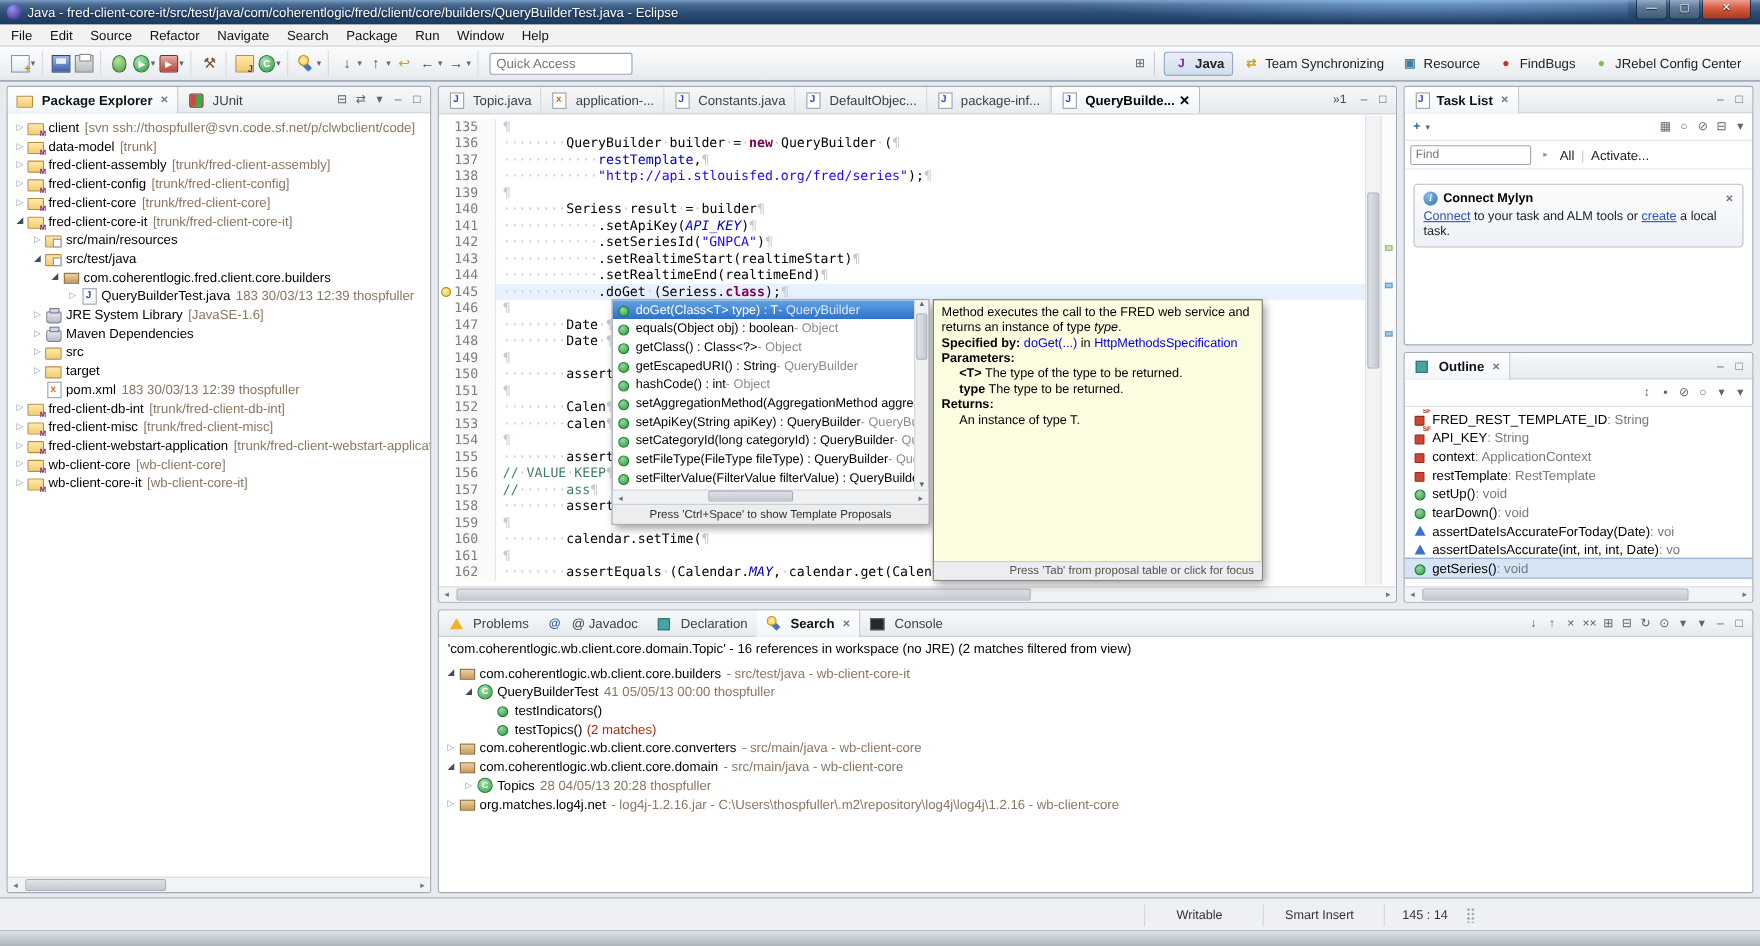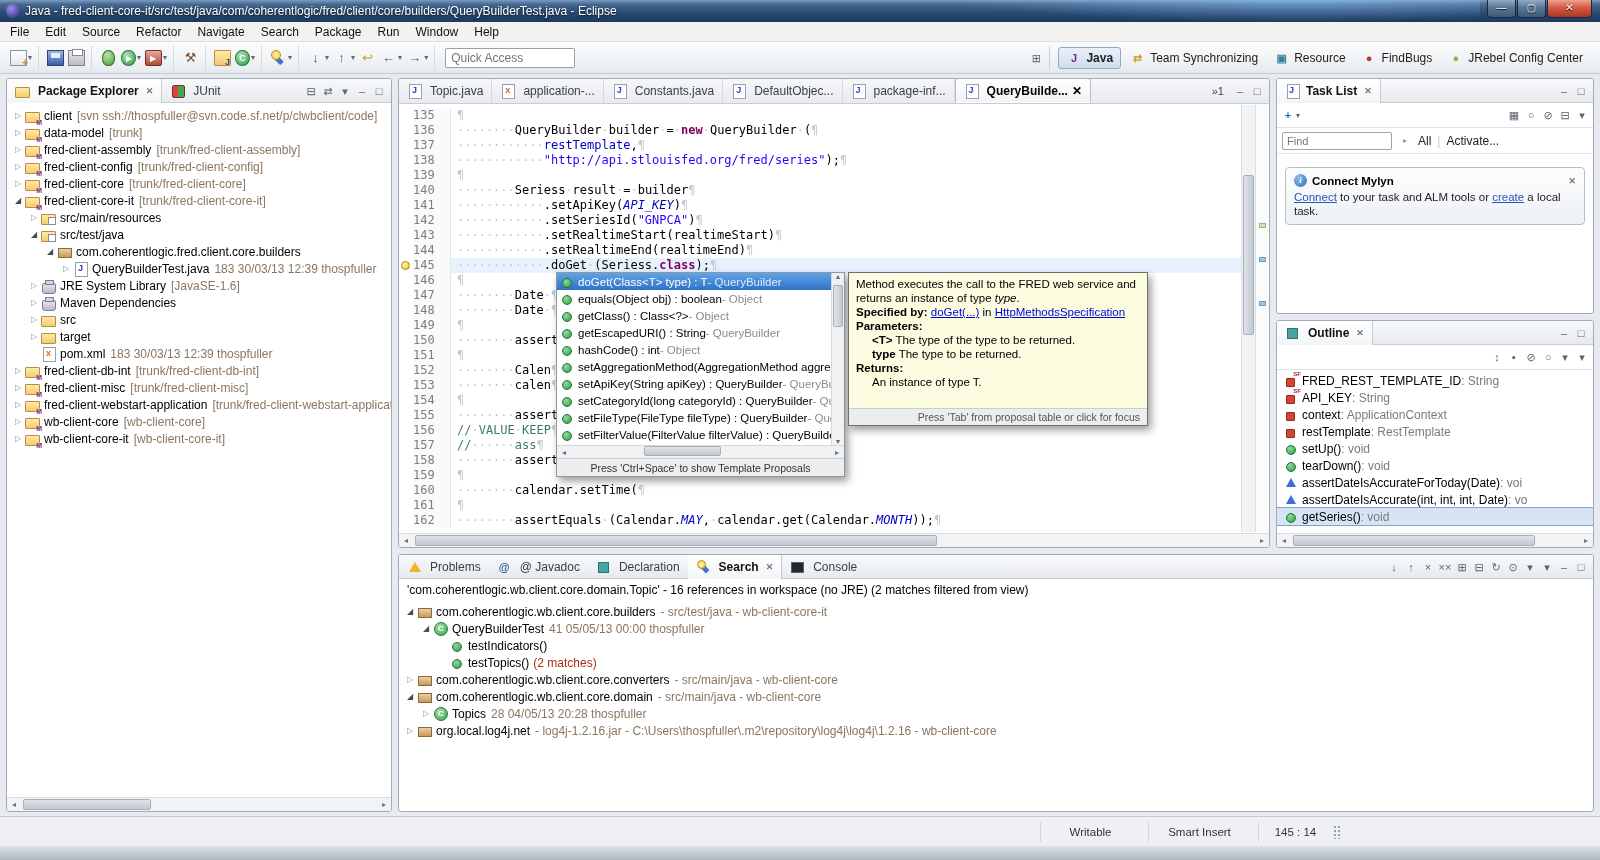--- a/index.html
+++ b/index.html
@@ -130,24 +130,24 @@
 .pitem{display:flex;align-items:center;height:17px;padding:0 2px;font-size:11.5px;white-space:nowrap;overflow:hidden}
 .pitem.psel{background:linear-gradient(#61a3e6,#2f71c8);color:#fff}
 .pmain{color:#000}.psel .pmain{color:#fff}
 .porg{color:#8a8a8a}.psel .porg{color:#dfe9f8}
 .pvsb{position:absolute;right:0;top:0;bottom:0;width:13px;background:#f0f1f3;border-left:1px solid #d4d8dc;font-size:7px;color:#666;text-align:center}
 .pvthumb{position:absolute;left:1px;top:12px;width:10px;height:42px;background:linear-gradient(90deg,#e0e4e9,#c4cad1);border:1px solid #a8afb8;border-radius:2px}
 .phsb{height:13px;background:#f0f1f3;border-top:1px solid #d4d8dc;display:flex;align-items:center}
 .pfoot{height:18px;background:#ecedee;border-top:1px solid #c9ccd0;font-size:10.5px;color:#333;display:flex;align-items:center;justify-content:center}
 
 
-.jdoc{position:absolute;left:848px;top:272px;width:300px;height:154px;background:#fcfce1;border:1px solid #6f6f6f;box-shadow:3px 4px 8px rgba(0,0,0,.4);z-index:20;display:flex;flex-direction:column;font-size:11.5px;line-height:14px}
+.jdoc{position:absolute;left:848px;top:272px;width:300px;height:256px;background:#fcfce1;border:1px solid #6f6f6f;box-shadow:3px 4px 8px rgba(0,0,0,.4);z-index:20;display:flex;flex-direction:column;font-size:11.5px;line-height:14px}
 .jbody{flex:1;padding:4px 7px;overflow:hidden}
 .jfoot{height:17px;background:#ecedee;border-top:1px solid #c9ccd0;color:#555;font-size:10.5px;display:flex;align-items:center;justify-content:flex-end;padding-right:7px}
-.jlink{color:#0000dd;text-decoration:underline}
+.jlink{color:#0000dd;}
 .jbold{font-weight:bold}
 .jind{padding-left:16px}
 
 
 .tl-toolbar{height:25px;border-bottom:1px solid #dde1e6;display:flex;align-items:center;padding:0 4px}
 .tl-findrow{height:26px;border-bottom:1px solid #e6e9ed;display:flex;align-items:center;padding:0 5px;gap:6px}
 .find-box{width:110px;height:18px;border:1px solid #9aa5b1;border-radius:2px;background:#fff;font:11px "Liberation Sans",sans-serif;padding:0 4px;color:#444}
 .tl-link{color:#222}
 .mylyn-card{position:absolute;left:8px;right:8px;top:88px;border:1px solid #b7bec7;border-radius:4px;background:linear-gradient(#fdfdfe,#ed f1f5);background:linear-gradient(#fdfdfe,#edf1f5);padding:6px 8px;font-size:11.5px}
 .mylyn-title{display:flex;align-items:center;gap:5px;font-weight:bold;margin-bottom:3px}
@@ -836,21 +836,21 @@
         </div>
         <div class="trow" style="padding-left: 20px;">
           <span class="tw">▷</span>
           <span class="eico ic-cls"></span>
           <span class="tlabel">Topics</span>
           <span class="tdec">28 04/05/13 20:28 thospfuller</span>
         </div>
         <div class="trow" style="padding-left: 4px;">
           <span class="tw">▷</span>
           <span class="eico ic-pkg"></span>
-          <span class="tlabel">org.local.log4j.net</span>
+          <span class="tlabel">org.matches.log4j.net</span>
           <span class="tdec">- log4j-1.2.16.jar - C:\Users\thospfuller\.m2\repository\log4j\log4j\1.2.16 - wb-client-core</span>
         </div>
       </div>
   </div>
 
 </div>
 
 <div class="cpopup">
   <div class="plist" id="popup-list">
     <div class="pitem psel">

